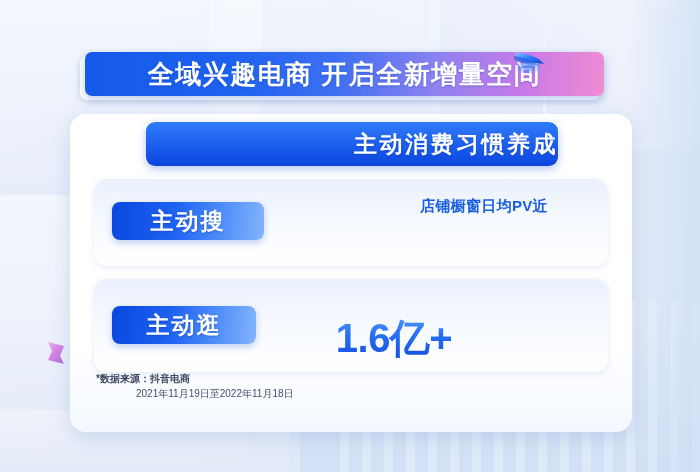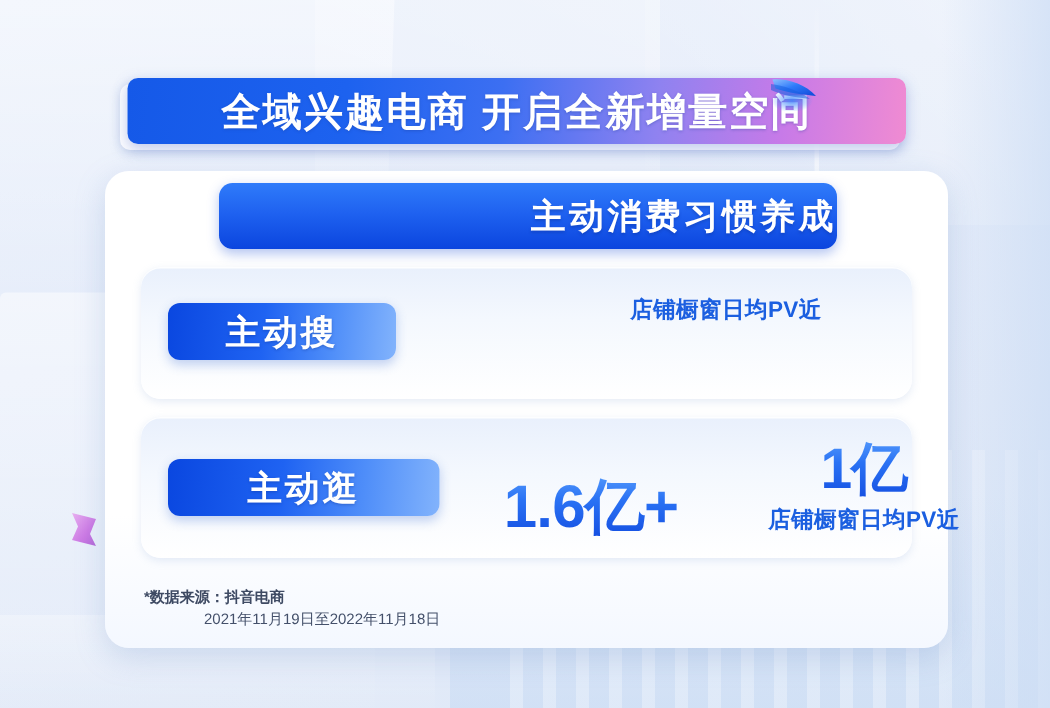--- a/index.html
+++ b/index.html
@@ -178,21 +178,21 @@
     justify-content: center;
     box-shadow: 0 3px 7px rgba(60,110,210,0.30);
   }
   .pill-1 {
     left: 18px; top: 24px;
     width: 152px; height: 38px;
     background: linear-gradient(95deg, #0a47e0 0%, #1f63f2 42%, #4f8ef9 72%, #82b3fc 100%);
   }
   .pill-2 {
     left: 18px; top: 28px;
-    width: 181px; height: 38px;
+    width: 144px; height: 38px;
     background: linear-gradient(95deg, #0a47e0 0%, #1f63f2 42%, #4f8ef9 72%, #82b3fc 100%);
   }
   .pill-text {
     color: #ffffff;
     font-size: 23px;
     font-weight: bold;
     letter-spacing: 2px;
     white-space: nowrap;
     text-shadow: 0 1px 2px rgba(10,40,130,0.35);
   }
@@ -226,21 +226,21 @@
   }
 
   
   .s1 { left: 280px; top: 14px; width: 220px; }
   .s2 { left: 200px; top: 16px; width: 200px; margin-top: 24px; }
   .s3 { left: 392px; top: 16px; width: 180px; }
 
   
   .footnote {
     position: absolute;
-    left: 96px; top: 392px;
+    left: 96px; top: 372px;
     line-height: 1.45;
   }
   .fn-line1 {
     font-size: 10px;
     font-weight: bold;
     color: #3e4a63;
     white-space: nowrap;
   }
   .fn-line2 {
     font-size: 10px;
@@ -314,24 +314,20 @@
       </div>
     </div>
 
     <div class="stat-row row-2">
       <div class="pill pill-2">
         <span class="pill-text">主动逛</span>
       </div>
       <div class="stat-block s2">
         <div class="stat-number">1.6亿+</div>
       </div>
-      <div class="stat-block s3">
-        <div class="stat-number small">1亿</div>
-        <div class="stat-caption">店铺橱窗日均PV近</div>
-      </div>
     </div>
 
   </div>
 
   <div class="footnote">
     <div class="fn-line1">*数据来源：抖音电商</div>
     <div class="fn-line2">2021年11月19日至2022年11月18日</div>
   </div>
 
 </div>

